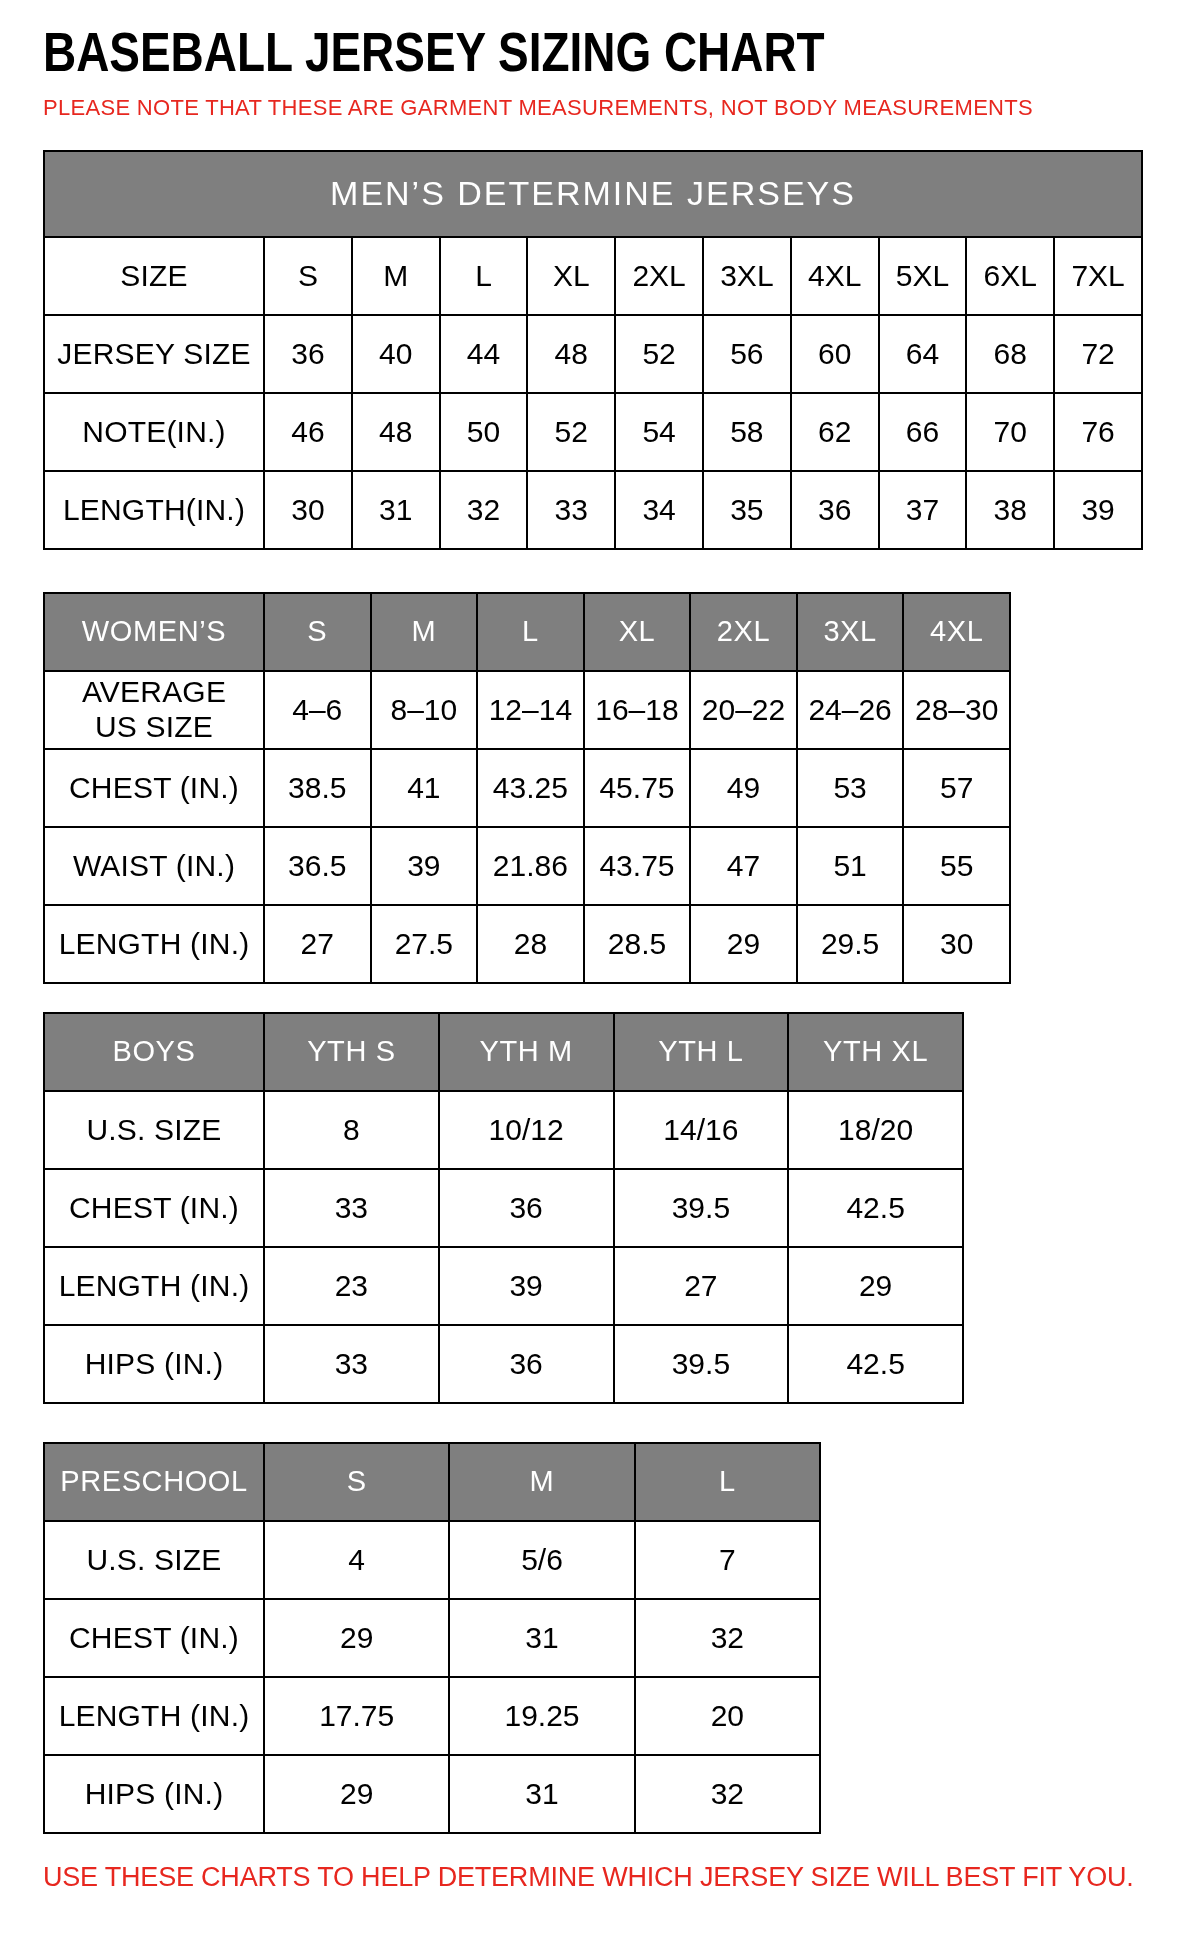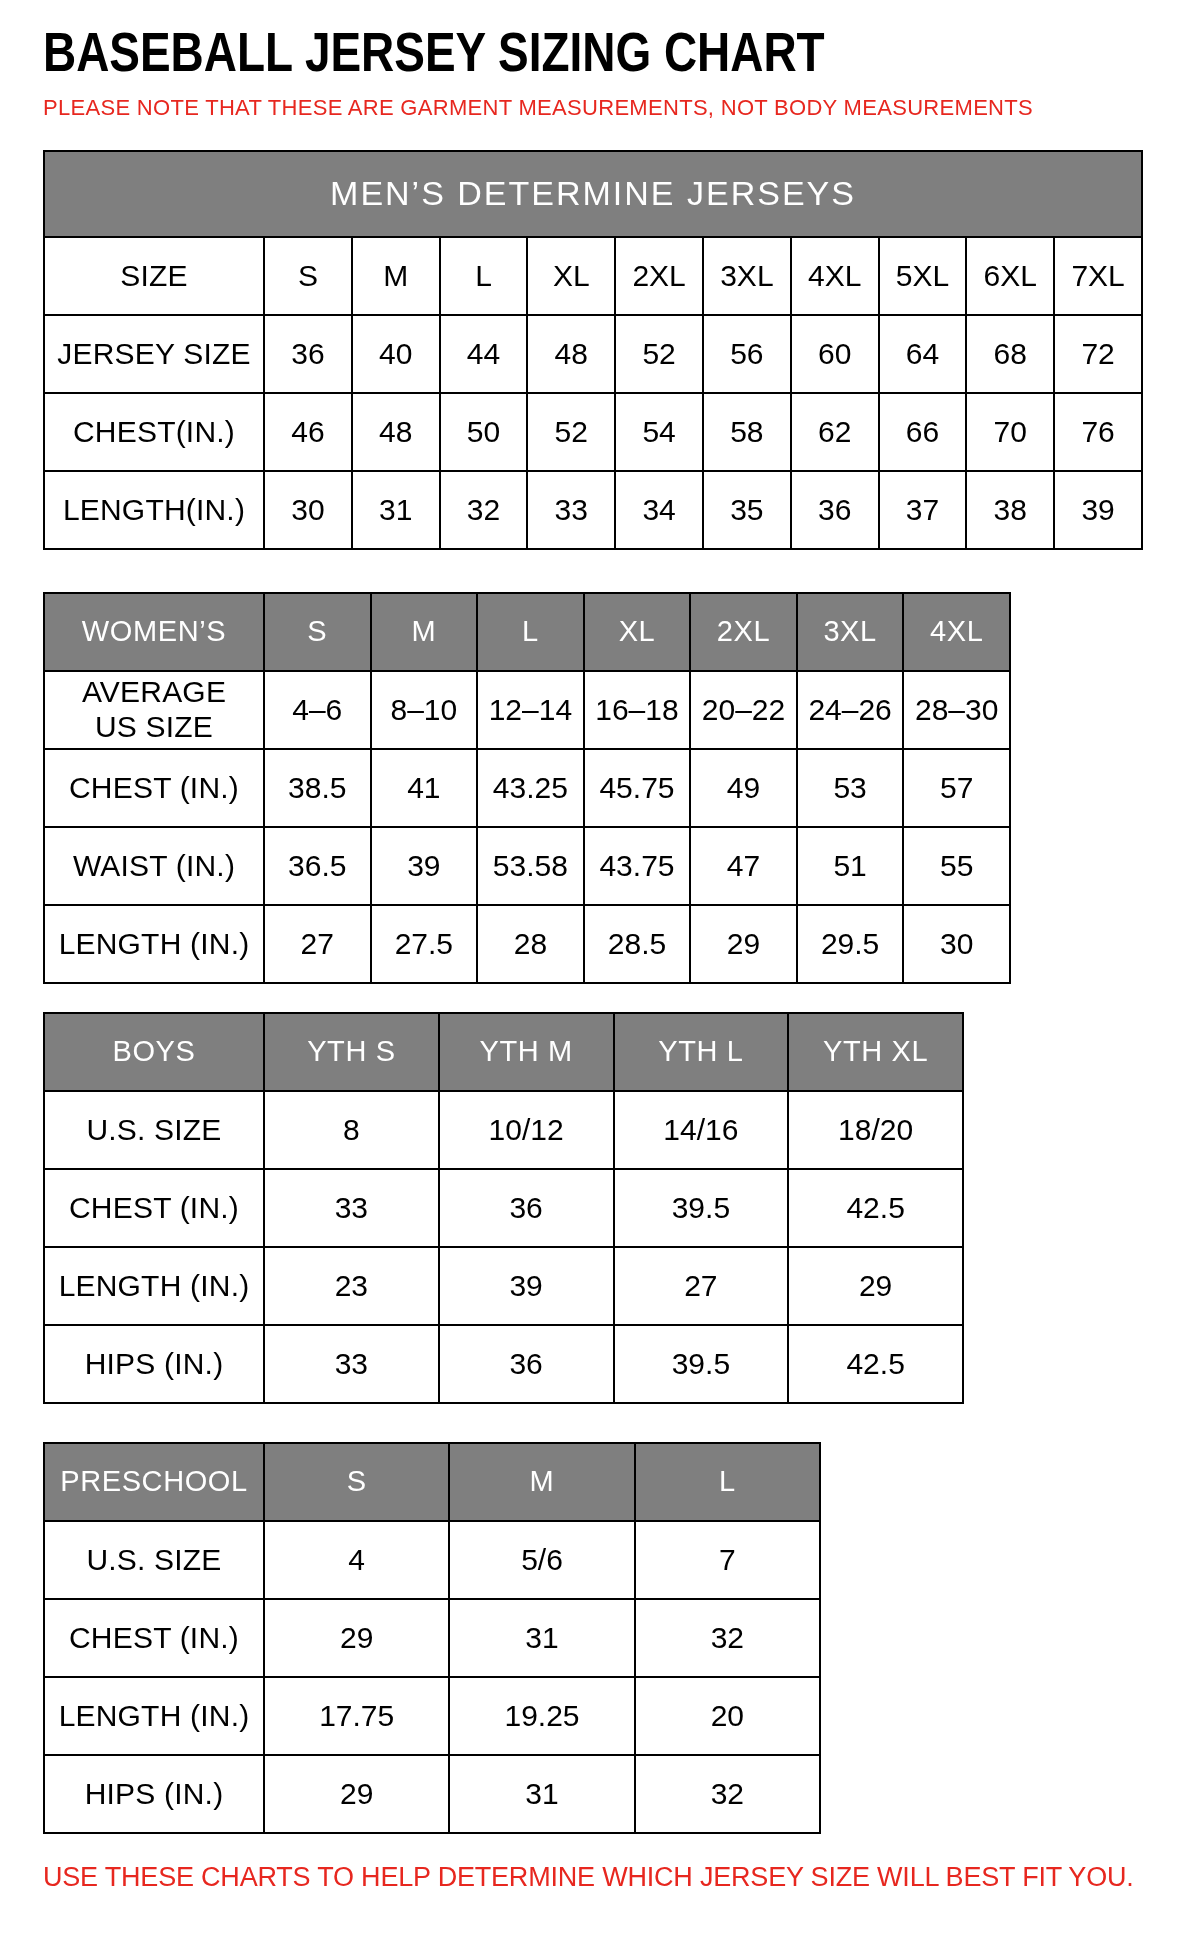--- a/index.html
+++ b/index.html
@@ -131,21 +131,21 @@
           <td>44</td>
           <td>48</td>
           <td>52</td>
           <td>56</td>
           <td>60</td>
           <td>64</td>
           <td>68</td>
           <td>72</td>
         </tr>
         <tr>
-          <td class="lab">CHEST(IN.)</td>
+          <td class="lab">NOTE(IN.)</td>
           <td>46</td>
           <td>48</td>
           <td>50</td>
           <td>52</td>
           <td>54</td>
           <td>58</td>
           <td>62</td>
           <td>66</td>
           <td>70</td>
           <td>76</td>
@@ -205,21 +205,21 @@
           <td>43.25</td>
           <td>45.75</td>
           <td>49</td>
           <td>53</td>
           <td>57</td>
         </tr>
         <tr>
           <td class="lab">WAIST (IN.)</td>
           <td>36.5</td>
           <td>39</td>
-          <td>53.58</td>
+          <td>21.86</td>
           <td>43.75</td>
           <td>47</td>
           <td>51</td>
           <td>55</td>
         </tr>
         <tr>
           <td class="lab">LENGTH (IN.)</td>
           <td>27</td>
           <td>27.5</td>
           <td>28</td>

